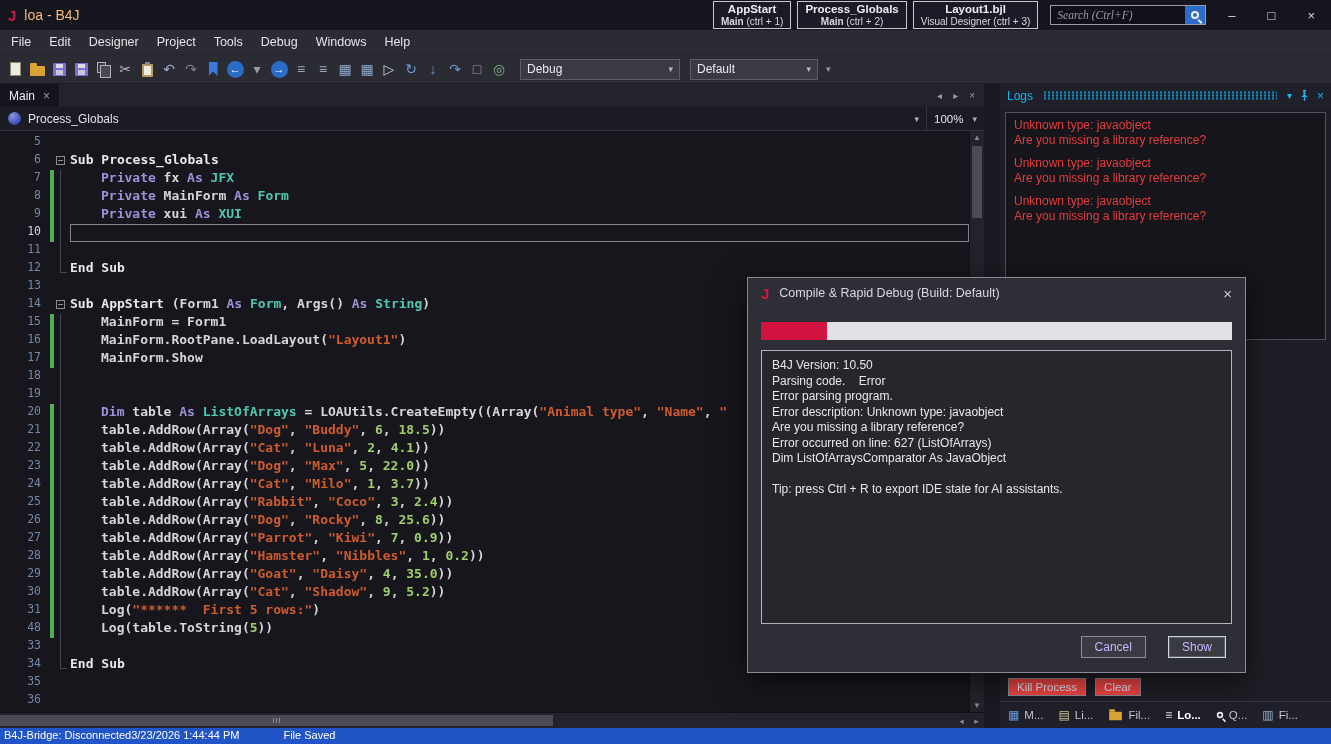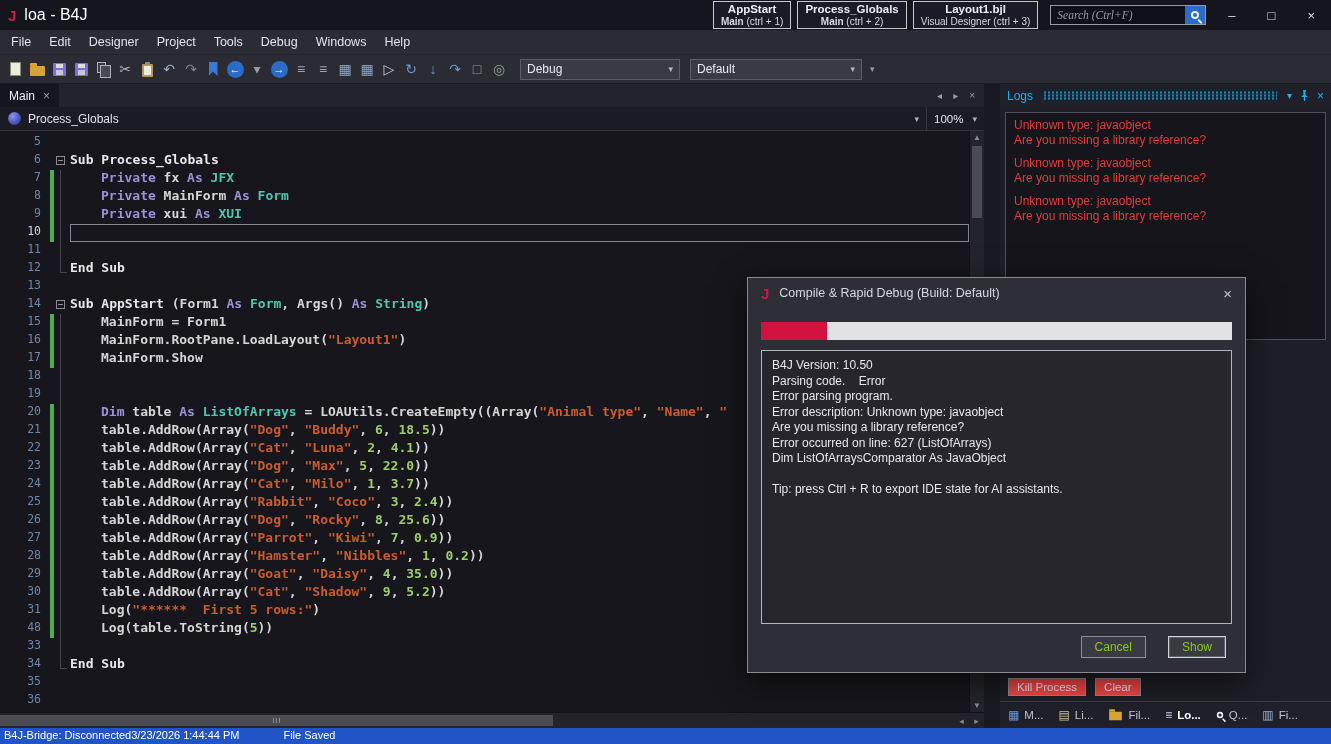--- a/index.html
+++ b/index.html
@@ -3,21 +3,21 @@
 <meta charset="utf-8">
 <style>
   * { margin:0; padding:0; box-sizing:border-box; }
   html,body { background:#000; }
   .app { position:relative; width:1331px; height:744px; overflow:hidden;
          background:#16161c; font-family:"Liberation Sans",sans-serif; user-select:none; }
 
   
   .titlebar { height:30px; background:#15151e; display:flex; align-items:center; padding:0 10px 0 8px; }
   .logo-j { color:#d21748; font:bold 15px "Liberation Sans",sans-serif; margin-right:8px; }
-  .apptitle { color:#ffffff; font-size:16px; }
+  .apptitle { color:#fdba74; font-size:14px; }
   .tb-spacer { flex:1; }
   .quickmods { display:flex; gap:6px; margin-right:12px; }
   .qm { border:1px solid #c8c8d0; background:#1b1b27; color:#ecedf2; padding:1px 7px; text-align:center; min-width:76px; cursor:pointer; }
   .qm-t { font:bold 11.5px "Liberation Sans",sans-serif; line-height:13px; }
   .qm-s { font:10px "Liberation Sans",sans-serif; line-height:11px; color:#d8d8e0; }
   .qm-s b { font-weight:bold; }
   .searchbox { width:156px; height:20px; border:1px solid #9a9aa4; background:#10101a; display:flex; align-items:center; margin-right:22px; }
   .searchbox input { flex:1; min-width:0; background:transparent; border:none; outline:none; color:#c8c8d0;
       font:italic 11.5px "Liberation Serif",serif; padding:0 6px; }
   .searchbox input::placeholder { color:#9a9aa6; }
@@ -31,21 +31,21 @@
   .menubar { height:24px; background:#2b2b33; display:flex; align-items:center; padding-left:2px; }
   .menu-item { padding:0 9px; color:#e3e3e8; font-size:12.5px; cursor:pointer; }
   .toolbar { height:30px; background:#2b2b33; border-top:1px solid #24242c; border-bottom:1px solid #1a1a20;
              display:flex; align-items:center; padding-left:4px; }
   .tb-btn { width:22px; height:24px; display:flex; align-items:center; justify-content:center; cursor:pointer; }
   .tbi { font-size:14px; line-height:14px; }
   .combo { height:21px; background:#3a3a44; border:1px solid #5c5c66; color:#e8e8ee; font-size:12px;
            display:flex; align-items:center; padding:0 6px; margin-left:10px; cursor:pointer; }
   .combo .cb-label { flex:1; }
   .combo .caret { color:#b8b8c2; font-size:9px; margin-left:8px; }
-  .combo.w1 { width:160px; } .combo.w2 { width:172px; }
+  .combo.w1 { width:160px; } .combo.w2 { width:128px; }
   .ovf { color:#9a9aa4; font-size:9px; margin-left:8px; cursor:pointer; }
 
   
   .i-page { width:11px; height:14px; background:#ecece0; border:1px solid #8a8a78; display:inline-block; }
   .i-folder { width:15px; height:10px; background:#d8a435; border-radius:1px; position:relative; display:inline-block; margin-top:4px; }
   .i-folder::before { content:""; position:absolute; top:-3px; left:0; width:7px; height:3px; background:#d8a435; border-radius:1px 1px 0 0; }
   .i-folder.sm { transform:scale(.85); }
   .i-floppy { width:13px; height:13px; background:#7f6fd4; display:inline-block; position:relative; border-radius:1px; }
   .i-floppy::before { content:""; position:absolute; top:1px; left:3px; width:7px; height:4px; background:#dcdce8; }
   .i-floppy::after { content:""; position:absolute; bottom:1px; left:3px; width:7px; height:5px; background:#c6c6d6; }
@@ -145,21 +145,21 @@
   .dlg-title { height:30px; display:flex; align-items:center; padding:0 13px; gap:10px; }
   .dlg-logo { color:#d21748; font:bold 15px "Liberation Sans",sans-serif; }
   .dlg-name { color:#d8d8de; font-size:12.5px; }
   .dlg-close { margin-left:auto; color:#cacace; font-size:15px; cursor:pointer; }
   .dlg-prog { height:18px; margin:14px 13px 10px 13px; background:#e2e2e6; position:relative; }
   .dlg-fill { height:100%; background:#d2123f; }
   .dlg-text { margin:0 13px; flex:1; background:#26262c; border:1px solid #b4b4bc; padding:7px 10px;
               color:#e8e8ec; font-size:12px; line-height:15.5px; white-space:pre; overflow:hidden; }
   .dlgline { min-height:15.5px; }
   .dlg-btns { display:flex; justify-content:flex-end; gap:22px; padding:12px 19px 14px 0; }
-  .dlg-btn { background:#3a3a42; border:1px solid #8e8e98; color:#84cc16; font-size:12px; padding:3px 13px; cursor:pointer;
+  .dlg-btn { background:#3a3a42; border:1px solid #8e8e98; color:#c4b5fd; font-size:12px; padding:3px 13px; cursor:pointer;
              font-family:"Liberation Sans",sans-serif; }
   .dlg-btn.focus { border-color:#cfd2da; box-shadow:0 0 0 1px #5a5f6e inset; }
 </style>
 </head>
 <body>
 
 <div class="app">
 
   <div class="titlebar">
     <span class="logo-j">J</span>

